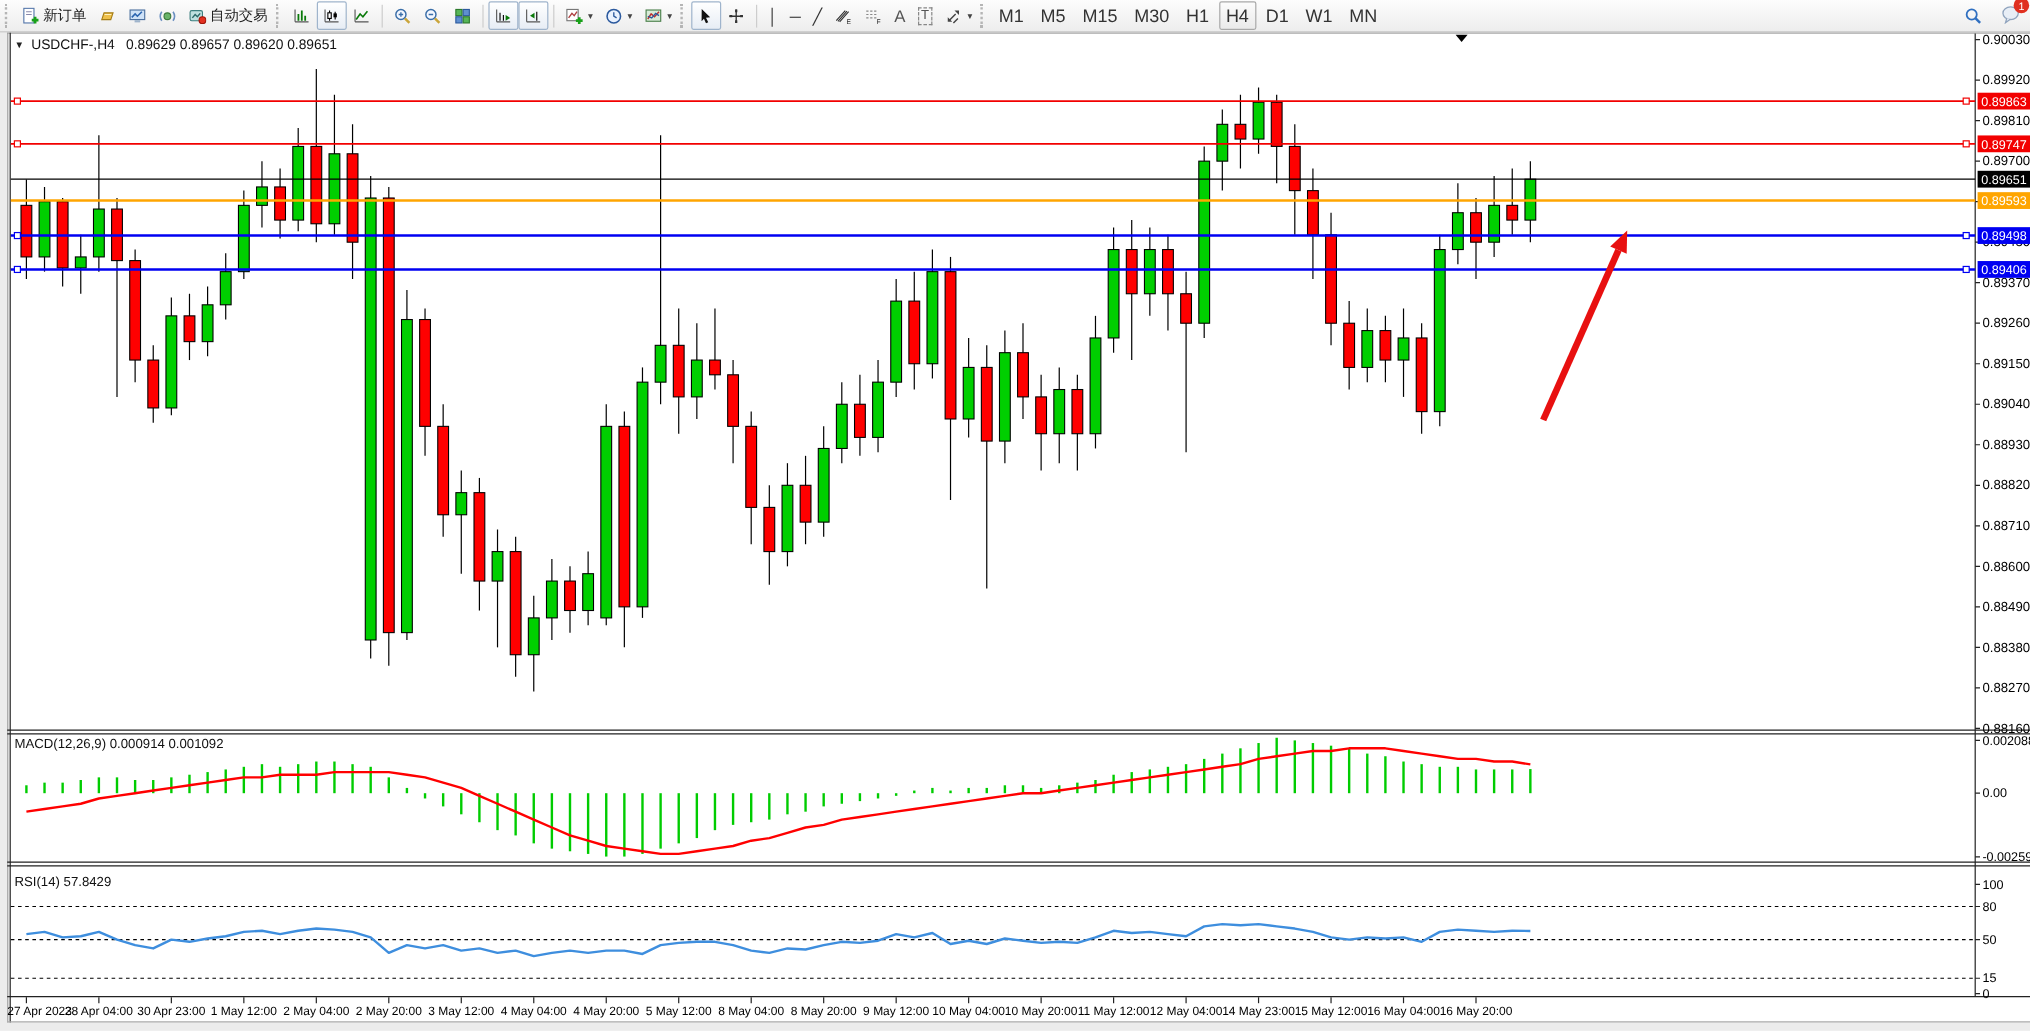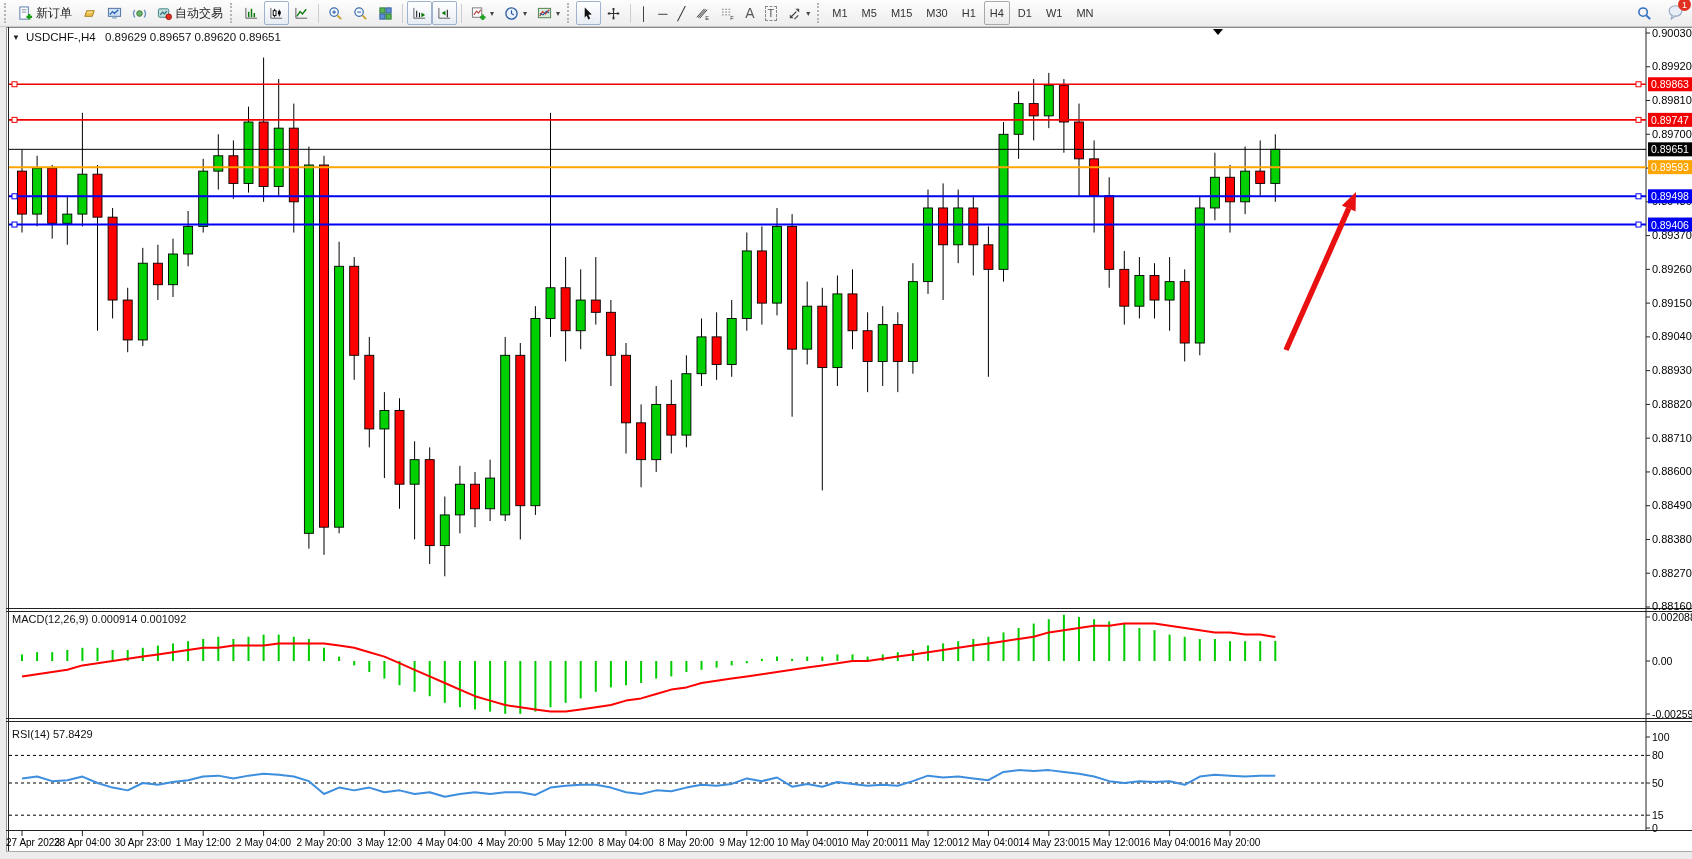--- a/index.html
+++ b/index.html
@@ -11,21 +11,21 @@
     display:flex;align-items:center;padding-left:2px;box-sizing:border-box;font-size:12px;color:#222;}
   .grip{width:5px;height:20px;margin:0 2px;border-left:2px dotted #b5b5b5;}
   .sep{width:1px;height:19px;background:#cdcdcd;margin:0 4px;}
   .tbtn{display:inline-flex;align-items:center;gap:3px;height:22px;padding:0 4px;
     border:1px solid transparent;border-radius:2px;cursor:default;white-space:nowrap;}
   .tbtn.active{border:1px solid #9fb4cc;background:linear-gradient(#ffffff,#e7edf5);}
   .tbtn svg{width:15px;height:15px;display:block;}
   .glyph{font-size:13px;line-height:13px;color:#333;}
   .caret{font-size:8px;color:#444;margin-left:1px;}
   .tfbtn{height:20px;padding:1px 5px;border:1px solid transparent;border-radius:2px;
-    font-size:11px;color:#333;display:inline-flex;align-items:center;}
+    font-size:15px;color:#333;display:inline-flex;align-items:center;}
   .tfbtn.active{border:1px solid #a9a9a9;background:linear-gradient(#fcfcfc,#eaeaea);}
   .toolbar-right{margin-left:auto;display:flex;align-items:center;margin-right:8px;}
   .chatwrap{position:relative;margin-left:10px;}
   .badge{position:absolute;top:-5px;right:-7px;background:#e03020;color:#fff;font-size:9px;
     width:13px;height:13px;border-radius:50%;display:flex;align-items:center;justify-content:center;}
   
   #chartsvg{position:absolute;left:0;top:27px;}
   text{font-family:"Liberation Sans",sans-serif;}
 </style>
 </head>

